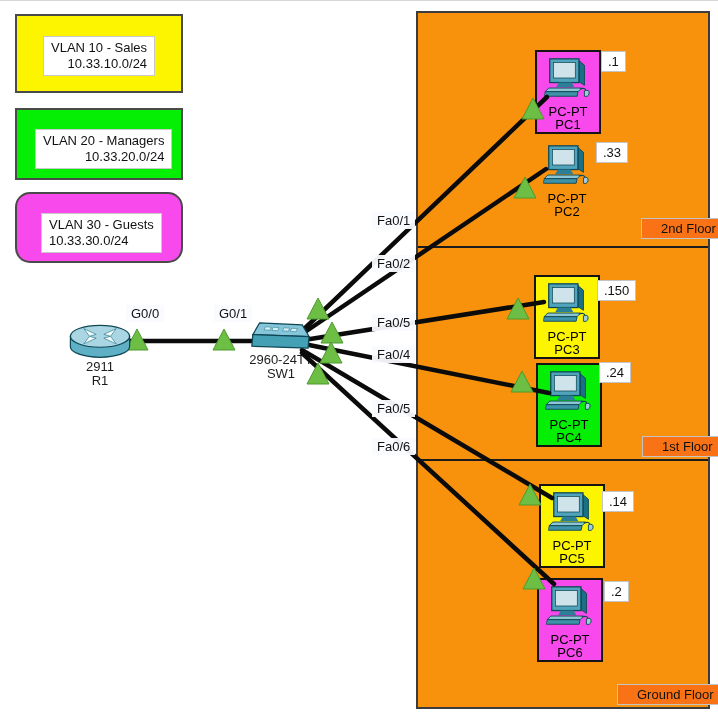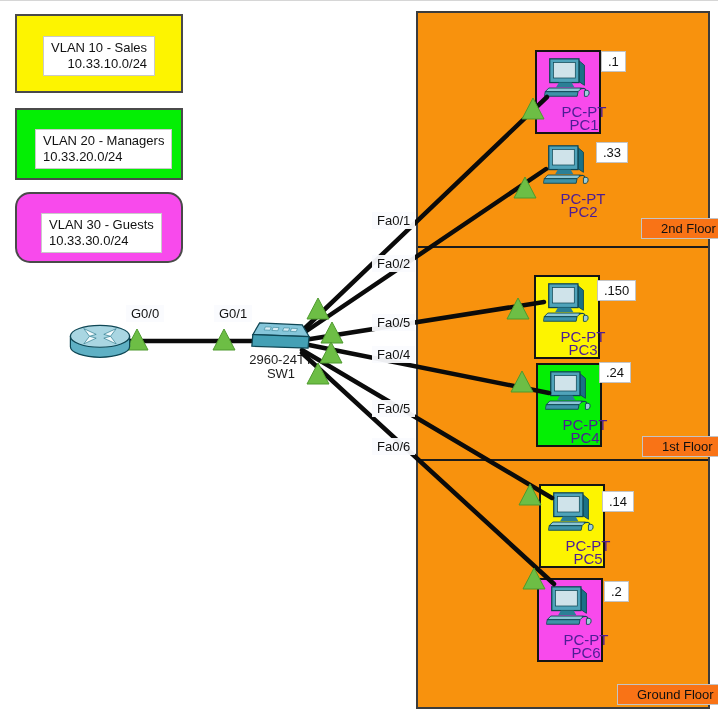--- a/index.html
+++ b/index.html
@@ -21,21 +21,21 @@
     position:absolute;left:15px;width:164px;border:2px solid #4a4a4a;z-index:2;
   }
   .legend-box .inner{
     position:absolute;background:#fff;border:1px solid #c9c9c9;
     padding:3px 7px;font-size:13px;line-height:16px;white-space:nowrap;
   }
   .lg1{top:13px;height:75px;text-align:right;}
   .lg2{top:107px;height:68px;}
   .lg3{top:191px;height:67px;}
   .lg1 .inner{left:26px;top:20px;}
-  .lg2 .inner{left:18px;top:19px;}
+  .lg2 .inner{left:18px;top:19px;text-align:right;}
   .lg3 .inner{left:24px;top:19px;}
   
   .note{
     position:absolute;background:#f97316;border:1px solid #c4c4c4;
     font-size:13px;line-height:15px;padding:2px 19px;z-index:4;white-space:nowrap;
   }
   .badge{
     position:absolute;background:#fff;border:1px solid #c4c4c4;
     font-size:13px;line-height:15px;padding:2px 6px;z-index:2;white-space:nowrap;
   }
@@ -48,21 +48,21 @@
   .devlabel{
     position:absolute;z-index:2;text-align:center;font-size:13px;line-height:13px;
     color:#1c1c1c;white-space:nowrap;
   }
   .devlabel div{margin-bottom:1px;}
   .pc{
     position:absolute;width:62px;height:80px;z-index:2;text-align:center;
   }
   .pc.frame{border:2px solid #141414;}
   .pc .pc-icon{display:block;margin:5px auto 0 auto;width:48px;height:42px;}
-  .pc .pc-text{position:absolute;left:16px;bottom:1px;width:100%;font-size:15px;line-height:13px;color:#4c1d95;}
+  .pc .pc-text{position:absolute;left:0;bottom:1px;width:100%;font-size:13px;line-height:13px;color:#000000;}
   
   #net{position:absolute;left:0;top:0;z-index:3;pointer-events:none;}
   .link{stroke:#0b0b0b;stroke-width:4.5;stroke-linecap:round;}
   #symdefs{position:absolute;width:0;height:0;}
 </style>
 </head>
 <body>
 
 <svg id="symdefs" aria-hidden="true">
   <defs>
@@ -148,20 +148,24 @@
       <polygon class="tri" points="507,318 529,318 518,297" fill="#6DBE45" stroke="#4E9A2E"></polygon>
       <polygon class="tri" points="511,391 533,391 522,370" fill="#6DBE45" stroke="#4E9A2E"></polygon>
       <polygon class="tri" points="519,504 541,504 530,483" fill="#6DBE45" stroke="#4E9A2E"></polygon>
       <polygon class="tri" points="523,588 545,588 534,567" fill="#6DBE45" stroke="#4E9A2E"></polygon>
     </g>
   </svg>
 
   <svg class="dev" style="left:66px;top:320px;width:68px;height:42px" viewBox="0 0 70 44">
       <use href="#sym-router"></use>
     </svg>
+  <div class="devlabel" style="left:60px;top:359px;width:80px">
+    <div>2911</div>
+    <div>R1</div>
+  </div>
 
   <svg class="dev" style="left:247px;top:317px;width:64px;height:39px" viewBox="0 0 66 40">
       <use href="#sym-switch"></use>
     </svg>
   <div class="devlabel" style="left:241px;top:352px;width:80px">
     <div>2960-24TT</div>
     <div>SW1</div>
   </div>
 
   <div class="portlabel" style="left:126px;top:304px">G0/0</div>

